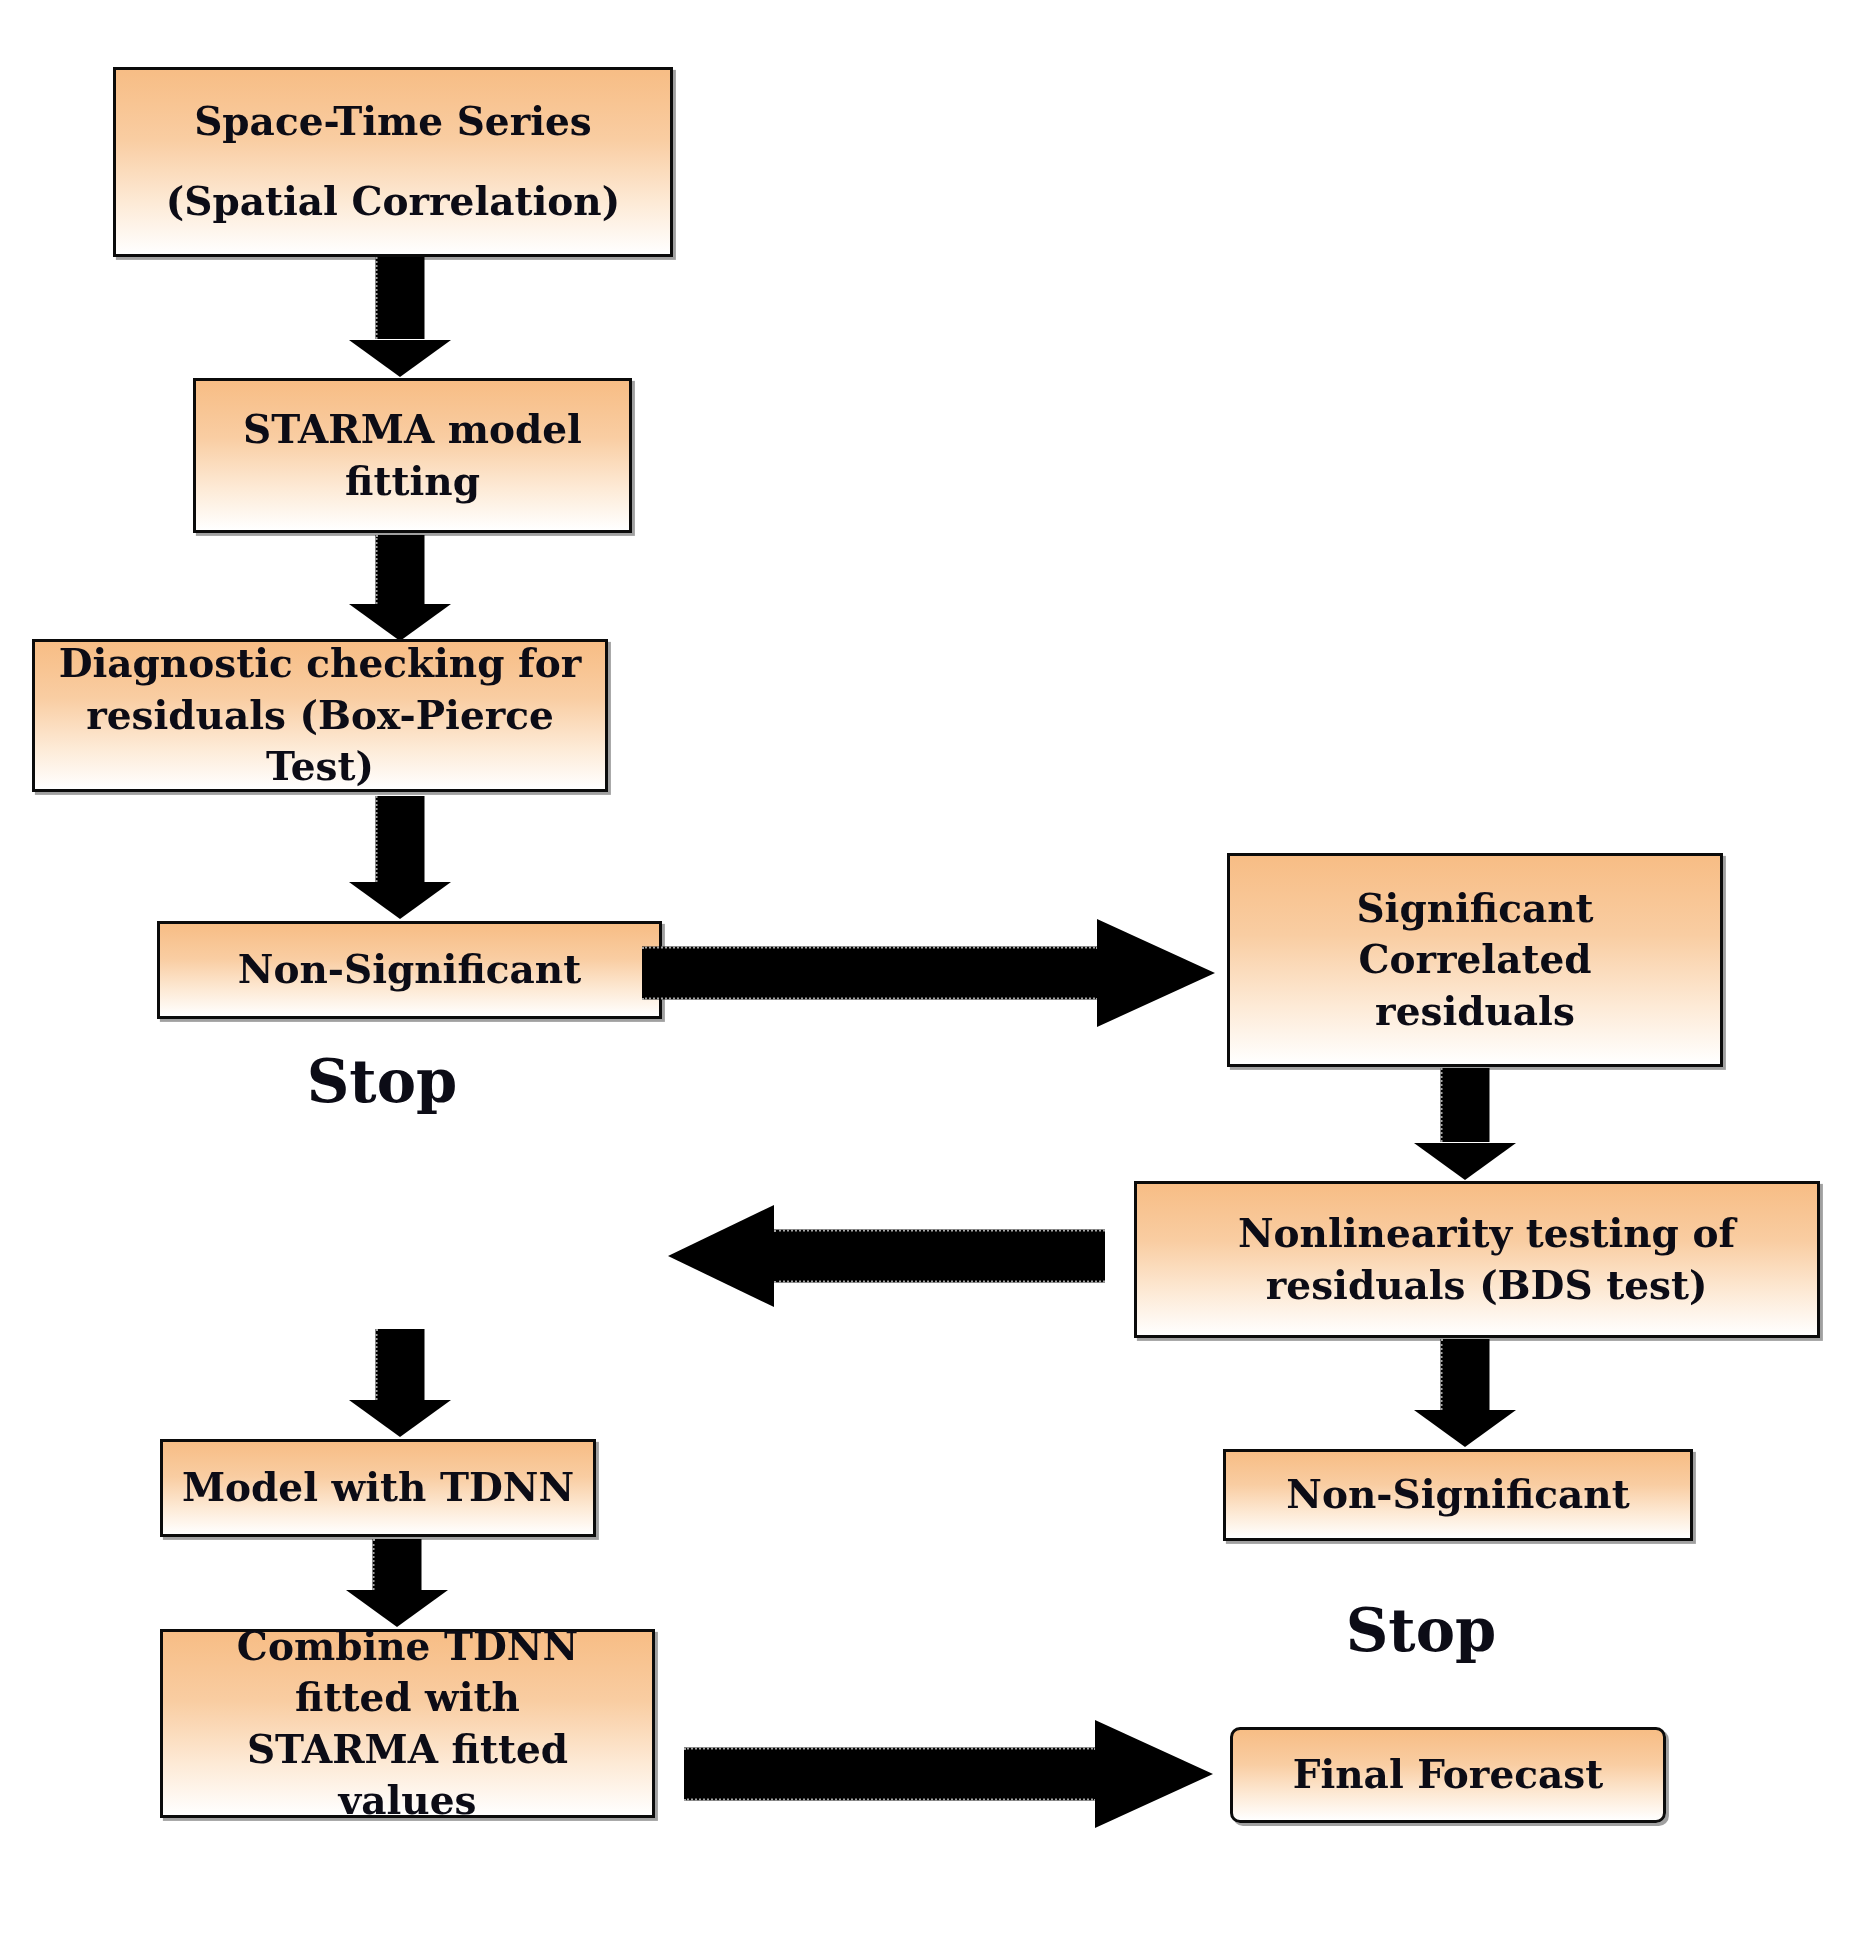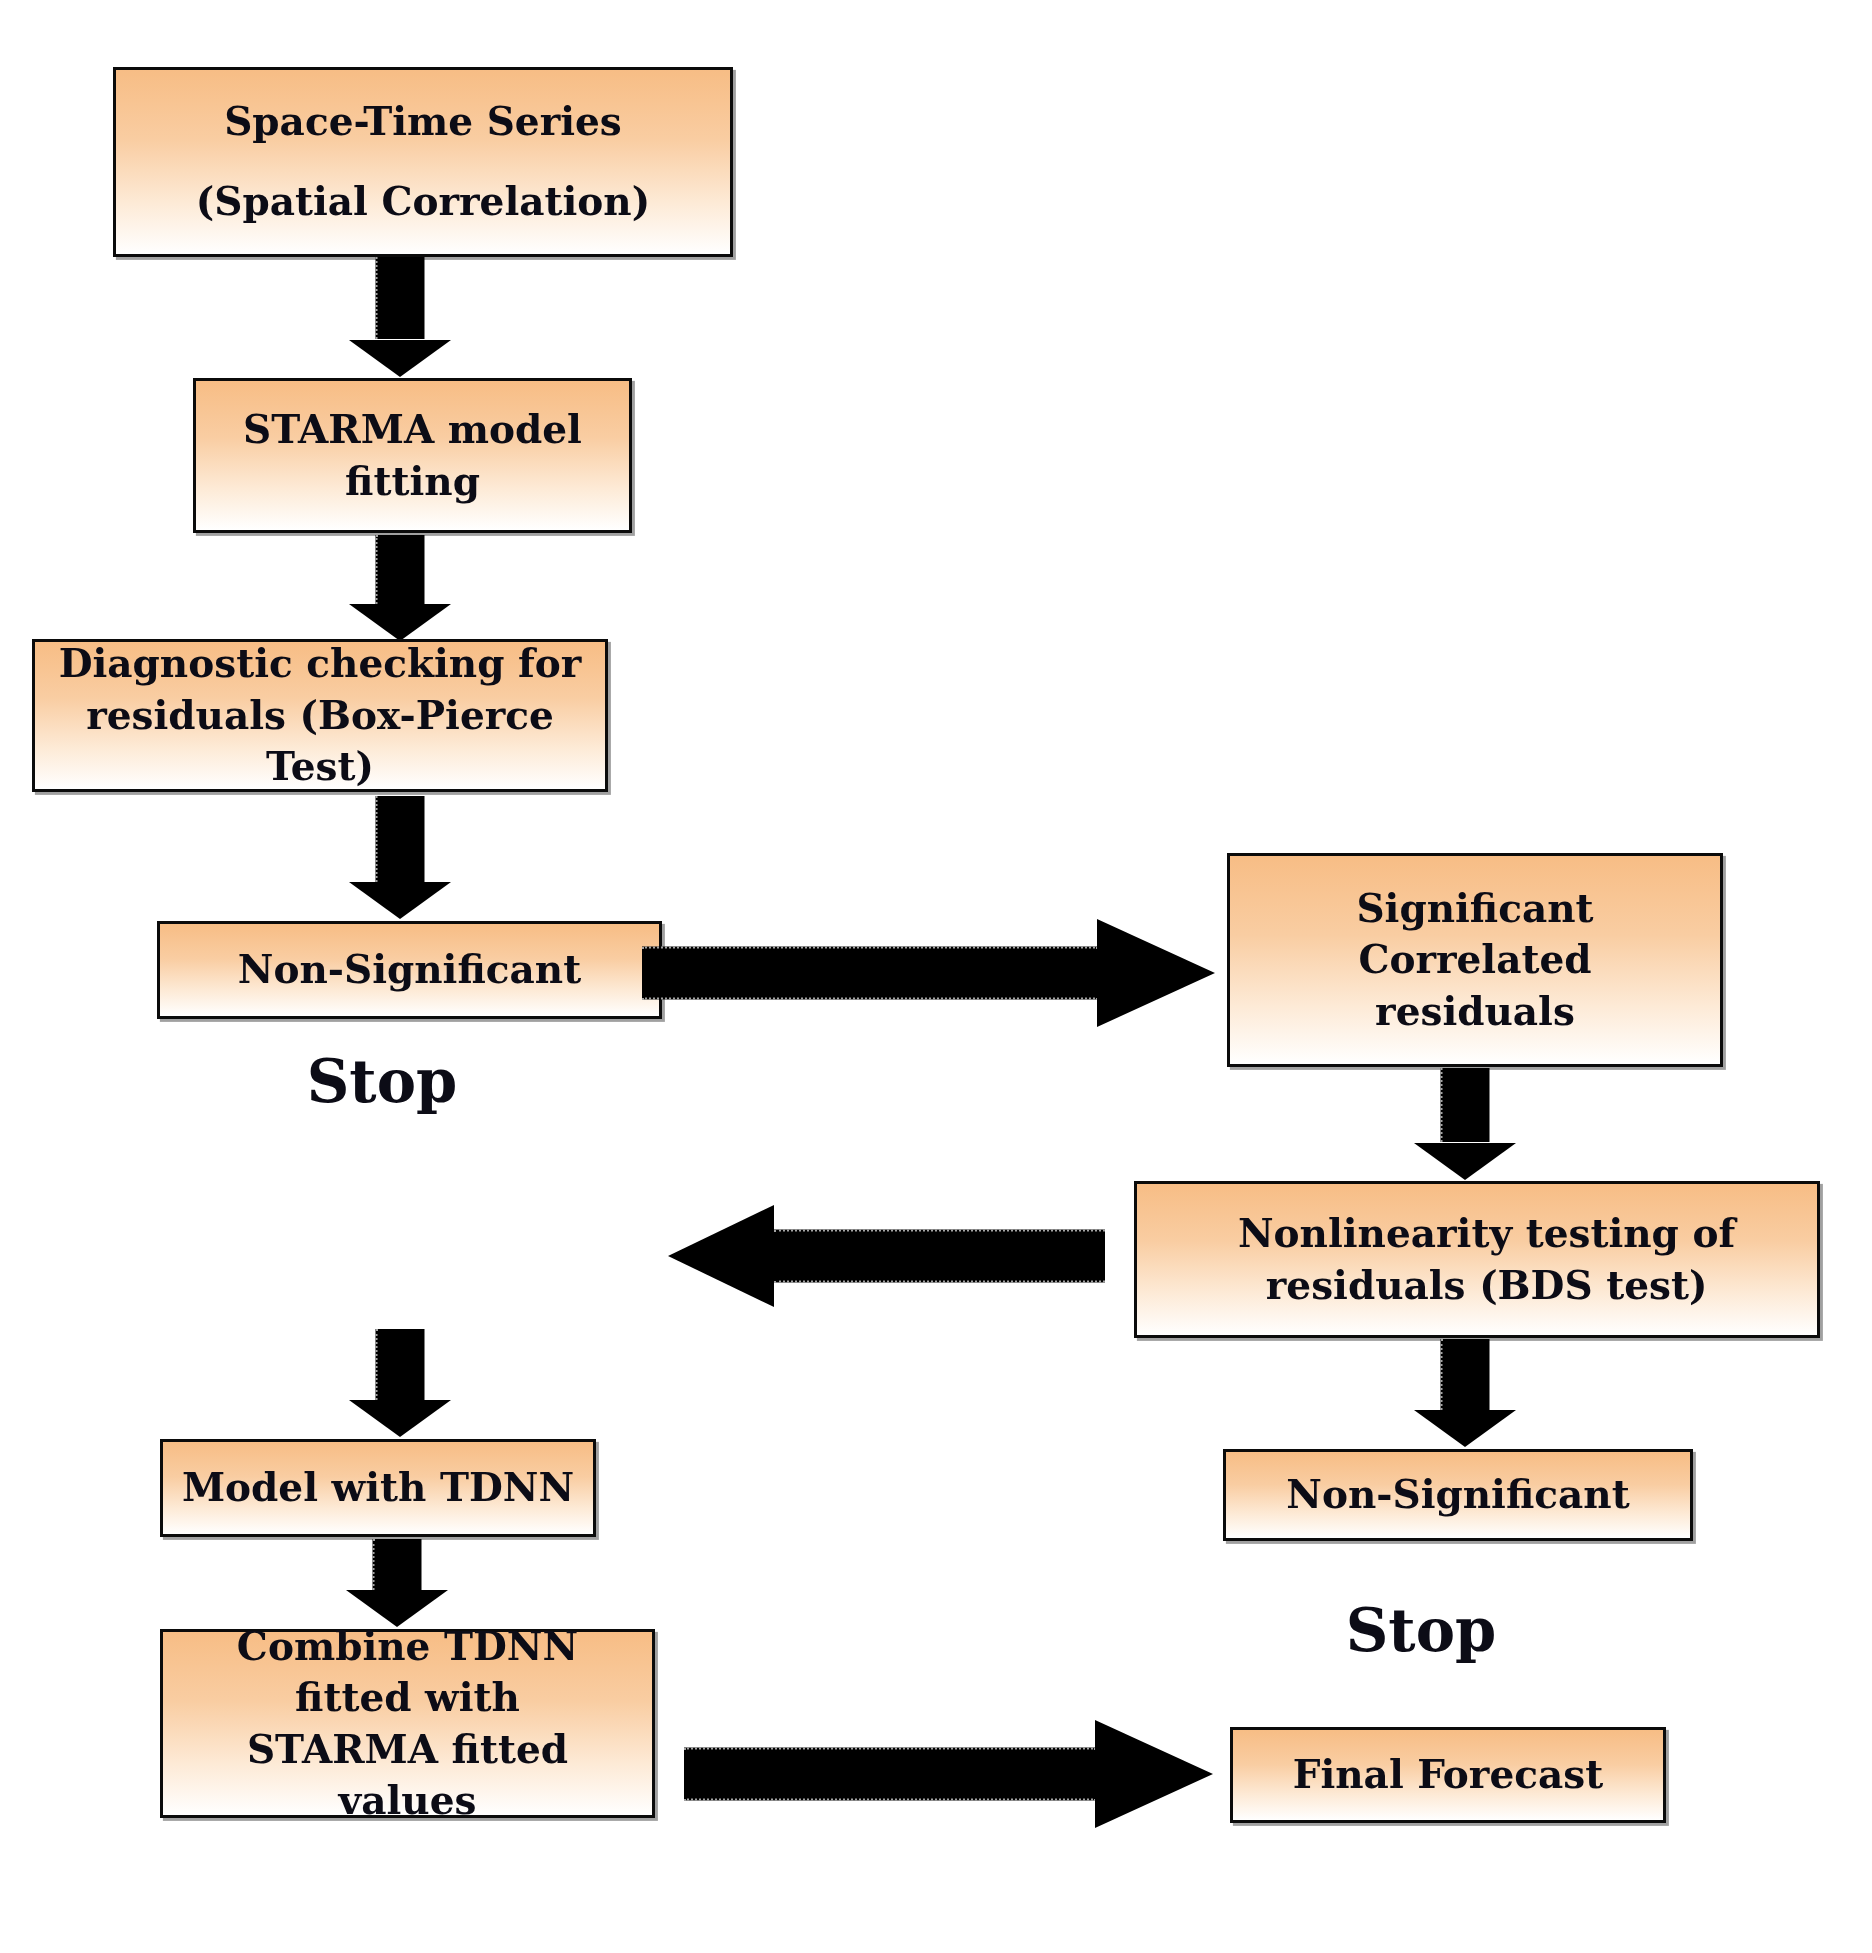--- a/index.html
+++ b/index.html
@@ -71,21 +71,21 @@
     border-top:51px solid transparent;
     border-bottom:51px solid transparent;
     border-right:106px solid #000;
   }
 </style>
 </head>
 <body>
 
 <div id="canvas">
 
-  <div class="node gap2" style="left:113px;top:67px;width:620px;height:190px;">Space-Time Series
+  <div class="node gap2" style="left:113px;top:67px;width:560px;height:190px;">Space-Time Series
 (Spatial Correlation)</div>
 
   <div class="varrow" style="left:349px;top:257px;width:102px;height:120px;">
     <div class="shaft" style="height:82px;"></div>
       <div class="head"></div>
   </div>
 
   <div class="node" style="left:165px;top:378px;width:439px;height:155px;margin-left:28px;">STARMA model
 fitting</div>
 
@@ -153,16 +153,16 @@
   <div class="node" style="left:160px;top:1629px;width:495px;height:189px;text-align:center;">Combine TDNN
 fitted with
 STARMA fitted
 values</div>
 
   <div class="harrow right" style="left:684px;top:1720px;width:529px;height:108px;">
     <div class="shaft" style="width:412px;"></div>
       <div class="head"></div>
   </div>
 
-  <div class="node" style="left:1230px;top:1727px;width:436px;height:96px;">Final Forecast</div>
+  <div class="node" style="left:1230px;top:1727px;width:436px;height:96px;border-radius:10px;">Final Forecast</div>
 
 </div>
 
 
 </body></html>

